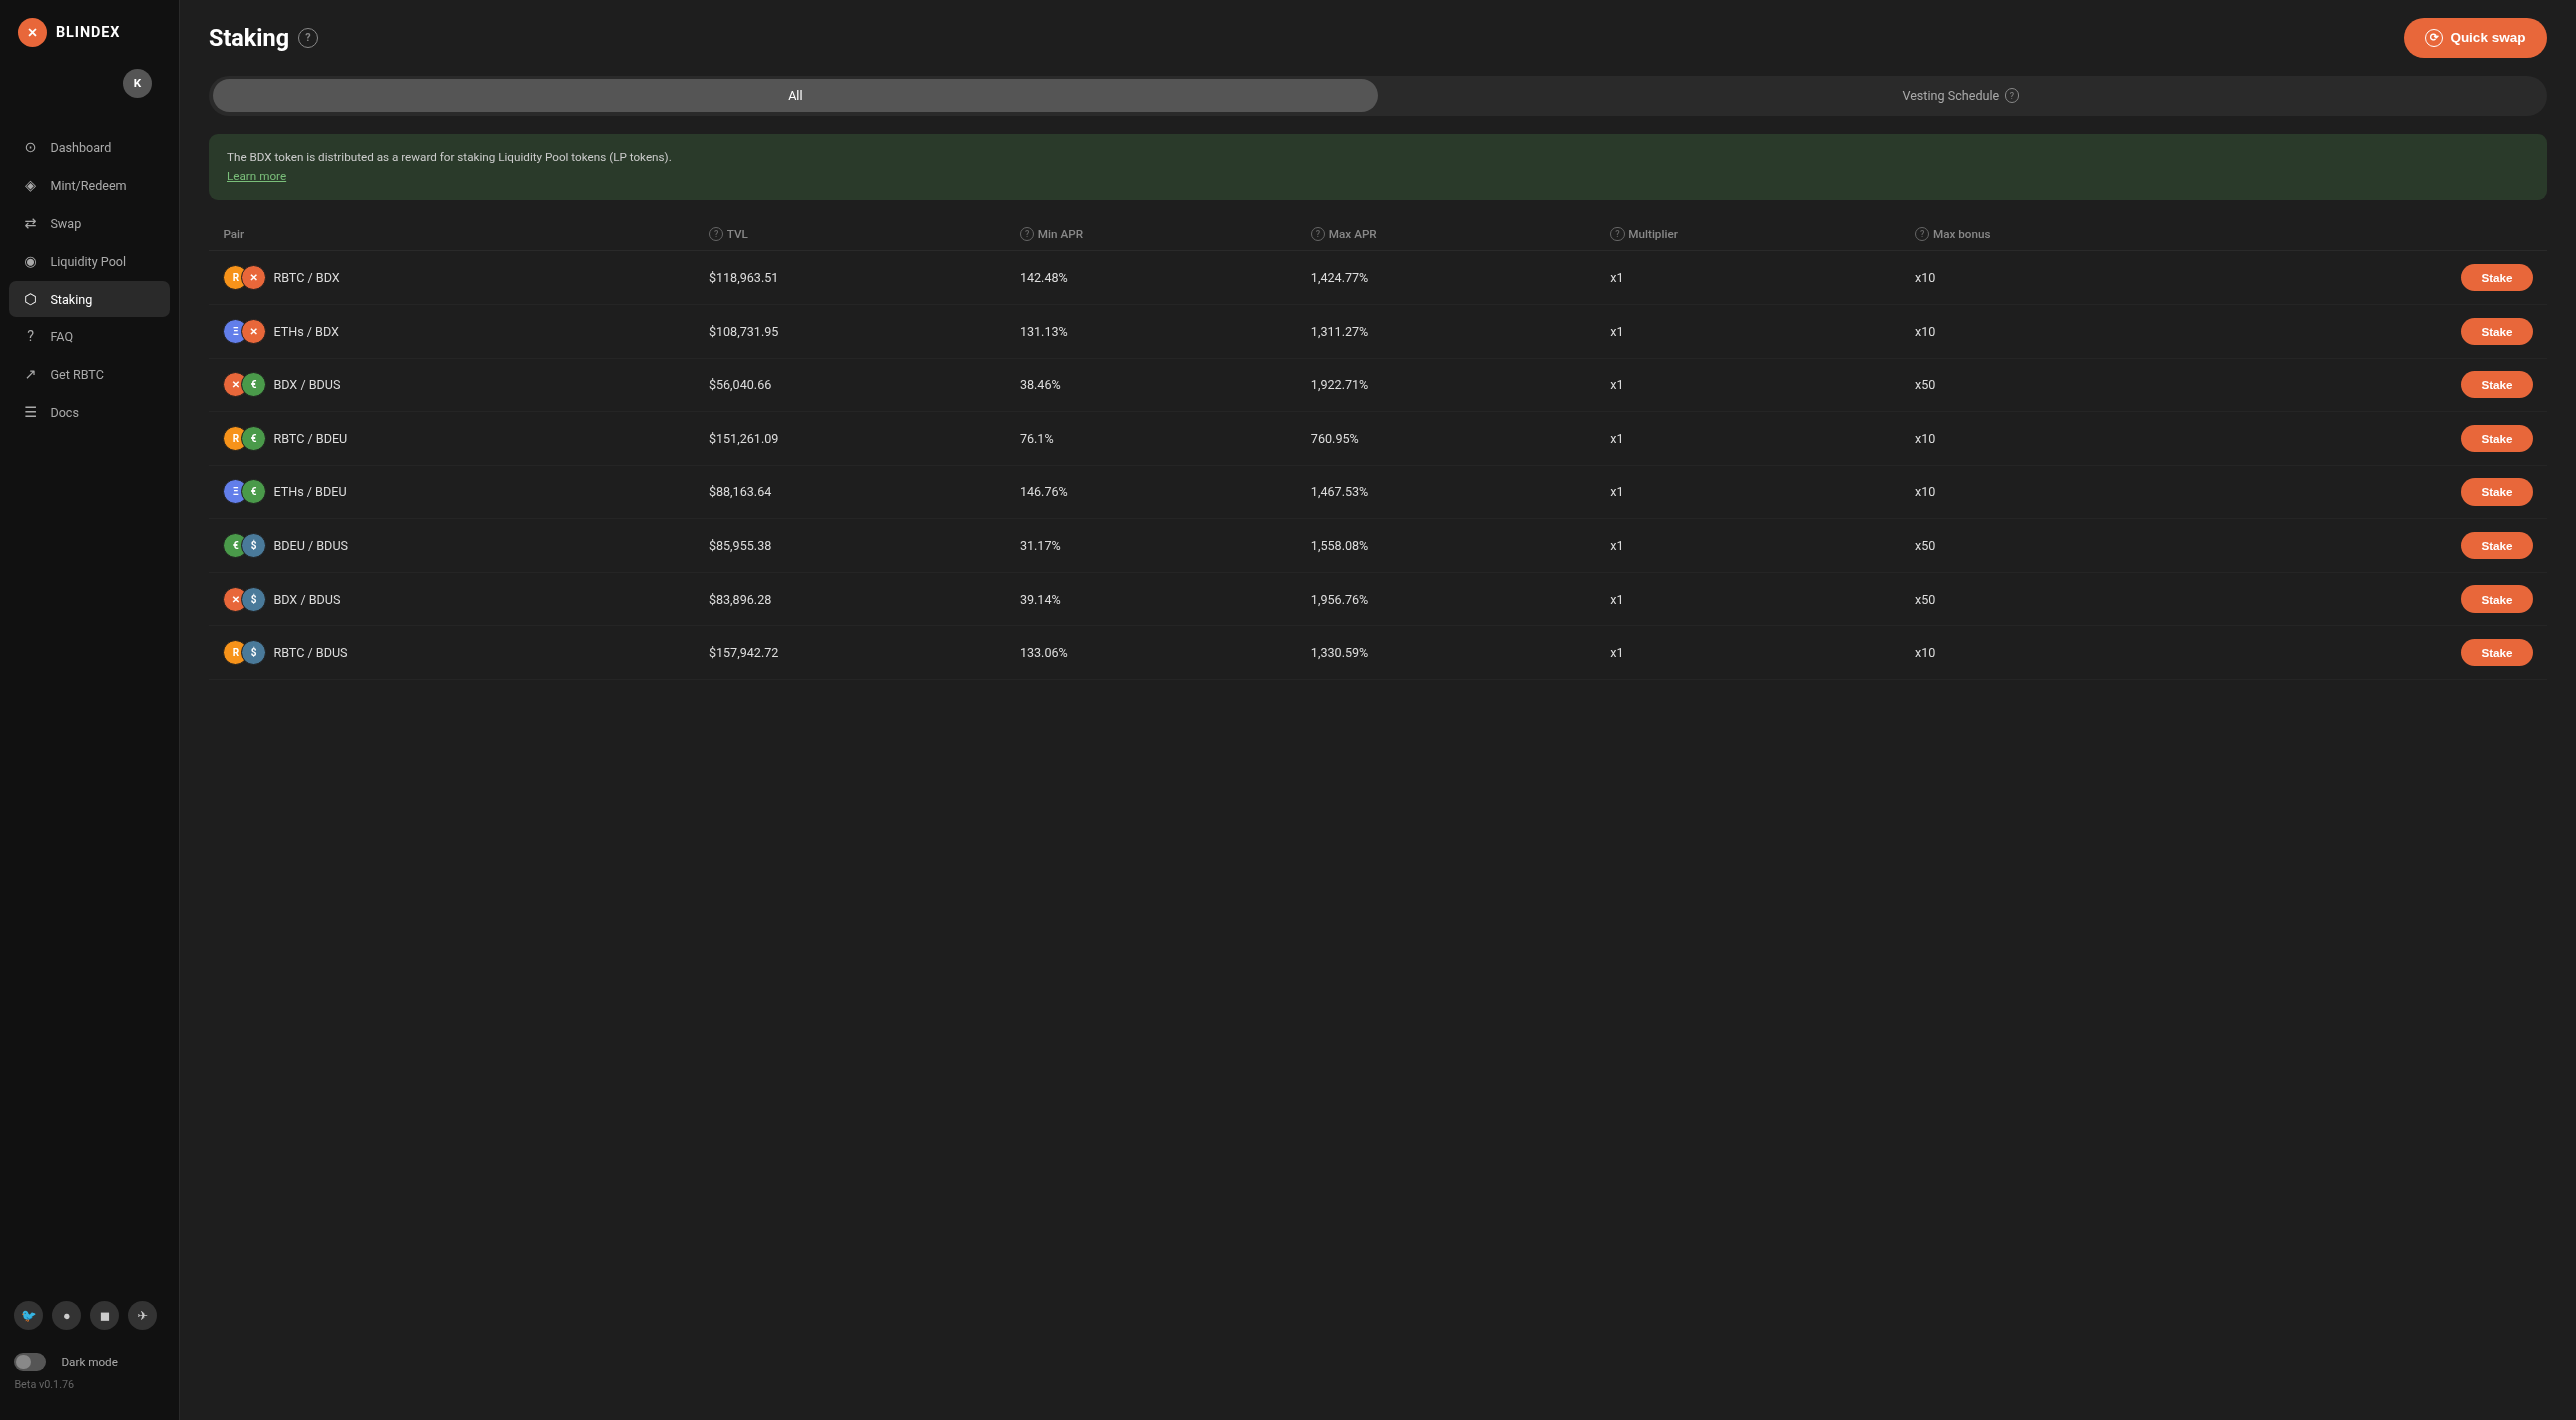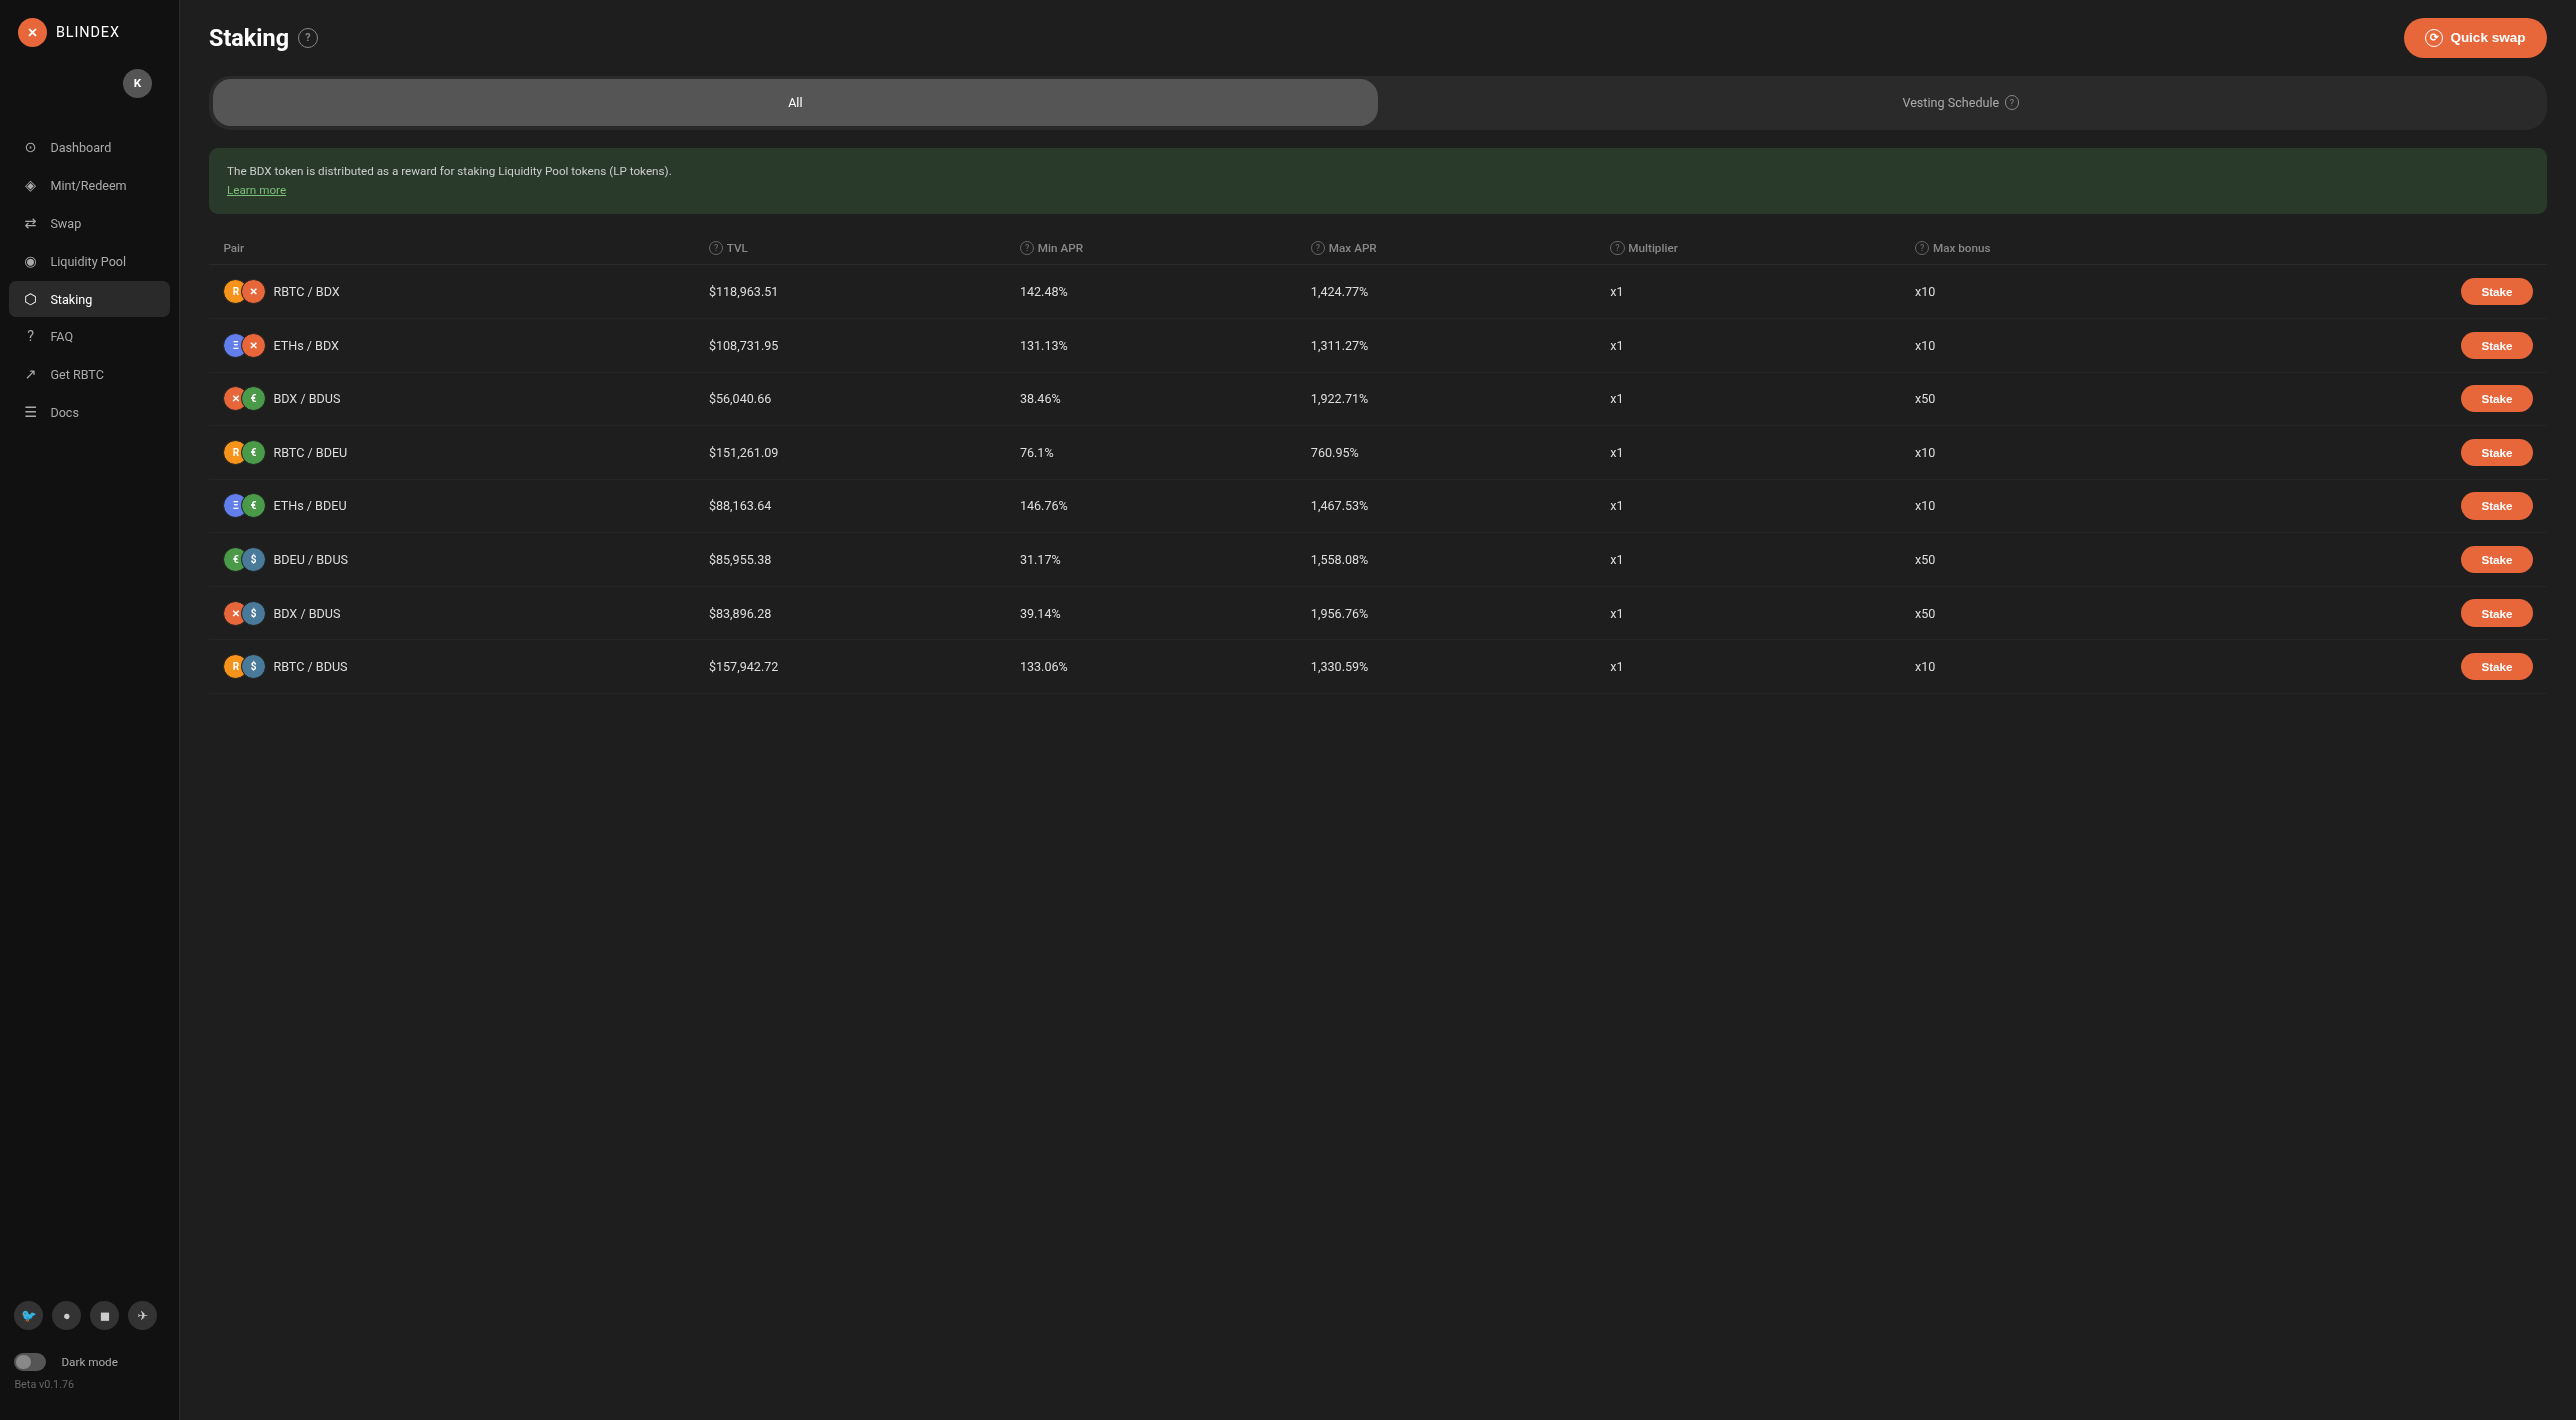--- a/index.html
+++ b/index.html
@@ -29,21 +29,21 @@
       border-radius: 50%;
       display: flex;
       align-items: center;
       justify-content: center;
       color: white;
       font-weight: bold;
       font-size: 12.6px;
     }
     .logo-text {
       color: #ffffff;
-      font-weight: 400;
+      font-weight: 700;
       font-size: 14.4px;
       letter-spacing: 0.9px;
     }
     .sidebar-nav {
       flex: 1;
       display: flex;
       flex-direction: column;
       gap: 1.8px;
       padding: 0 9px;
     }
@@ -201,21 +201,21 @@
     .tab-container {
       display: flex;
       background: #2a2a2a;
       border-radius: 21.6px;
       padding: 3.6px;
       width: 100%;
     }
     .tab {
       flex: 1;
       text-align: right;
-      padding: 16px 18px;
+      padding: 9px 18px;
       border-radius: 18px;
       cursor: pointer;
       font-size: 12.6px;
       color: #aaa;
       transition: background 0.2s;
       display: flex;
       align-items: center;
       justify-content: center;
       gap: 5.4px;
     }

